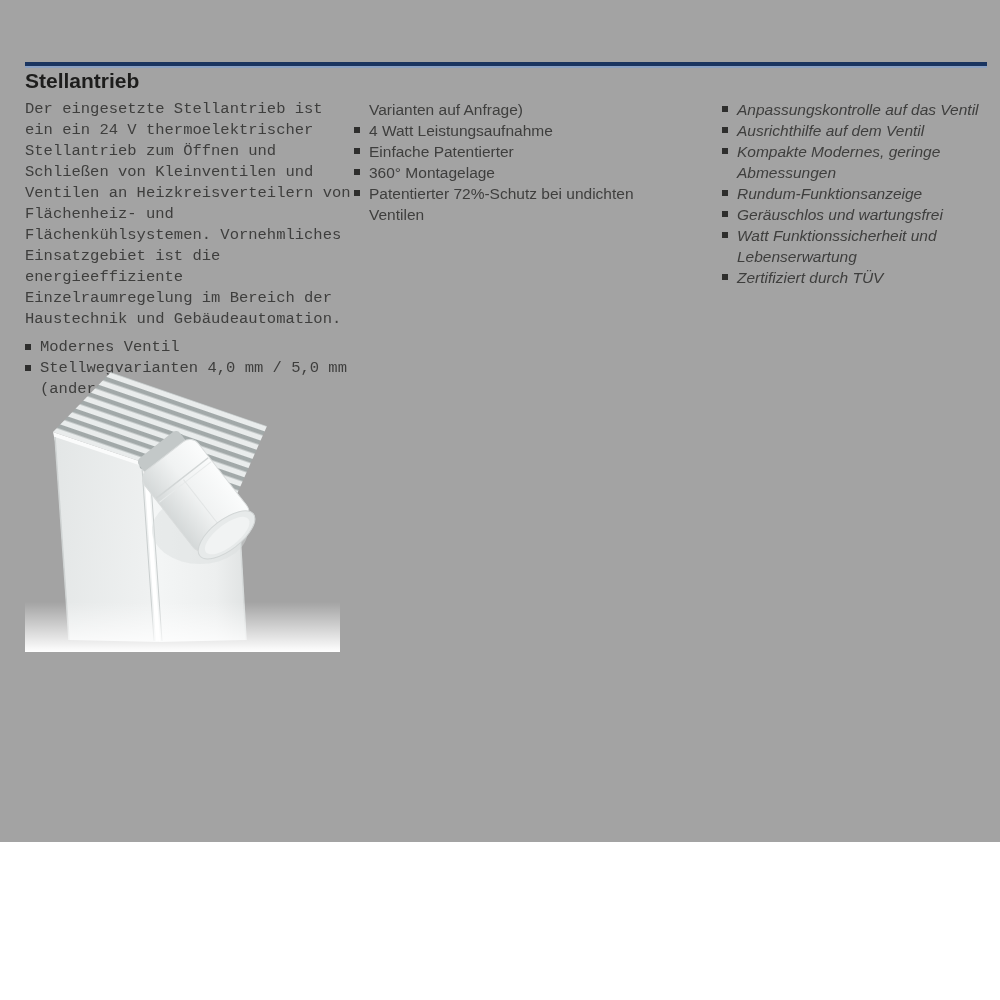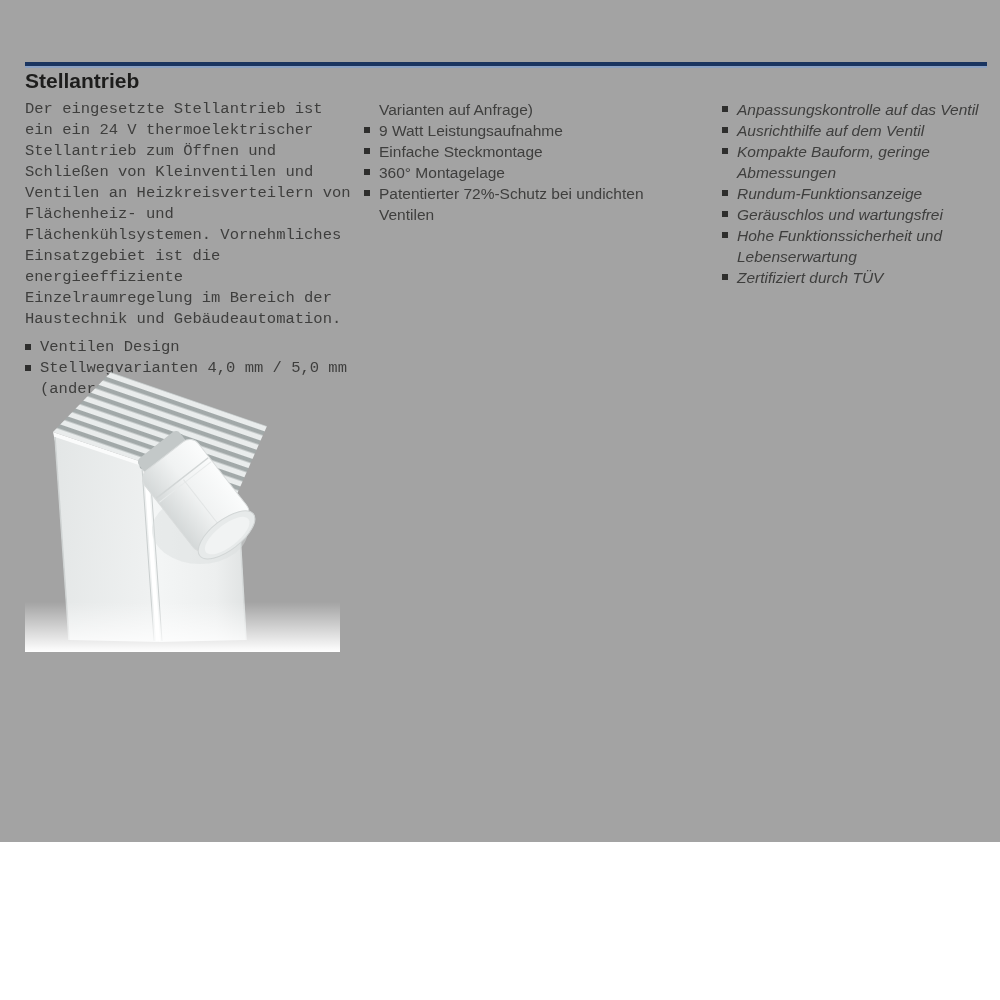--- a/index.html
+++ b/index.html
@@ -12,21 +12,21 @@
   .rule {
     position:absolute; left:25px; top:62px; width:962px; height:4px;
     background:#1a3560; border-bottom:2px solid #8aa0c2;
   }
   .title {
     position:absolute; left:25px; top:69px;
     font-size:21px; line-height:24px; font-weight:bold; color:#1d1d1c;
   }
   .col { position:absolute; top:99px; }
   .col1 { left:25px;  width:330px;font-family:Liberation Mono, monospace; }
-  .col2 { left:364px; width:306px; }
+  .col2 { left:354px; width:306px; }
   .col3 { left:722px; width:302px;font-style:italic; }
   .intro { margin:0 0 7px 0; }
   .features-heading { font-weight:bold; }
   ul.feature-list { list-style:none; margin:0; padding:0; }
   ul.feature-list li { position:relative; padding-left:15px; }
   .bullet {
     position:absolute; left:0; top:7px; width:6px; height:6px;
     background:#2e2e2d; display:block;
   }
   .cont-line { padding-left:15px; }
@@ -39,39 +39,39 @@
 
   <div class="rule"></div>
 
   <div class="title">Stellantrieb</div>
 
   <div class="col col1">
     <p class="intro">Der eingesetzte Stellantrieb ist ein ein 24 V thermoelektrischer Stellantrieb zum Öffnen und Schließen von Kleinventilen und Ventilen an Heizkreisverteilern von Flächenheiz- und Flächenkühlsystemen. Vornehmliches Einsatzgebiet ist die energieeffiziente Einzelraumregelung im Bereich der Haustechnik und Gebäudeautomation.</p>
     <ul class="feature-list">
       <li>
         <span class="bullet"></span>
-        <span>Ventilen Design</span>
+        <span>Modernes Ventil</span>
       </li>
       <li>
         <span class="bullet"></span>
         <span>Stellwegvarianten 4,0 mm / 5,0 mm (andere</span>
       </li>
     </ul>
   </div>
 
   <div class="col col2">
     <div class="cont-line">Varianten auf Anfrage)</div>
     <ul class="feature-list">
       <li>
         <span class="bullet"></span>
-        <span>9 Watt Leistungsaufnahme</span>
+        <span>4 Watt Leistungsaufnahme</span>
       </li>
       <li>
         <span class="bullet"></span>
-        <span>Einfache Steckmontage</span>
+        <span>Einfache Patentierter</span>
       </li>
       <li>
         <span class="bullet"></span>
         <span>360° Montagelage</span>
       </li>
       <li>
         <span class="bullet"></span>
         <span>Patentierter 72%-Schutz bei undichten Ventilen</span>
       </li>
     </ul>
@@ -82,33 +82,33 @@
       <li>
         <span class="bullet"></span>
         <span>Anpassungskontrolle auf das Ventil</span>
       </li>
       <li>
         <span class="bullet"></span>
         <span>Ausrichthilfe auf dem Ventil</span>
       </li>
       <li>
         <span class="bullet"></span>
-        <span>Kompakte Bauform, geringe Abmessungen</span>
+        <span>Kompakte Modernes, geringe Abmessungen</span>
       </li>
       <li>
         <span class="bullet"></span>
         <span>Rundum-Funktionsanzeige</span>
       </li>
       <li>
         <span class="bullet"></span>
         <span>Geräuschlos und wartungsfrei</span>
       </li>
       <li>
         <span class="bullet"></span>
-        <span>Hohe Funktionssicherheit und Lebenserwartung</span>
+        <span>Watt Funktionssicherheit und Lebenserwartung</span>
       </li>
       <li>
         <span class="bullet"></span>
         <span>Zertifiziert durch TÜV</span>
       </li>
     </ul>
   </div>
 
   <div class="photo">
     <svg width="315" height="282" viewBox="0 0 315 282">

